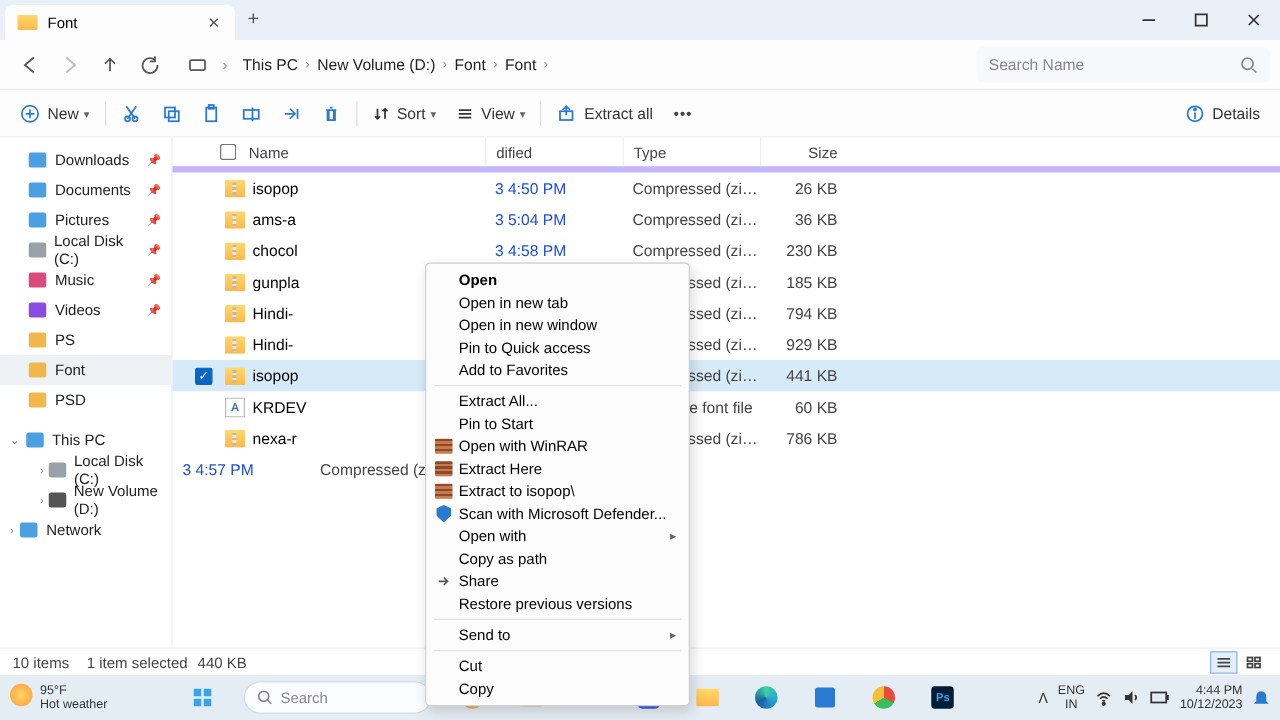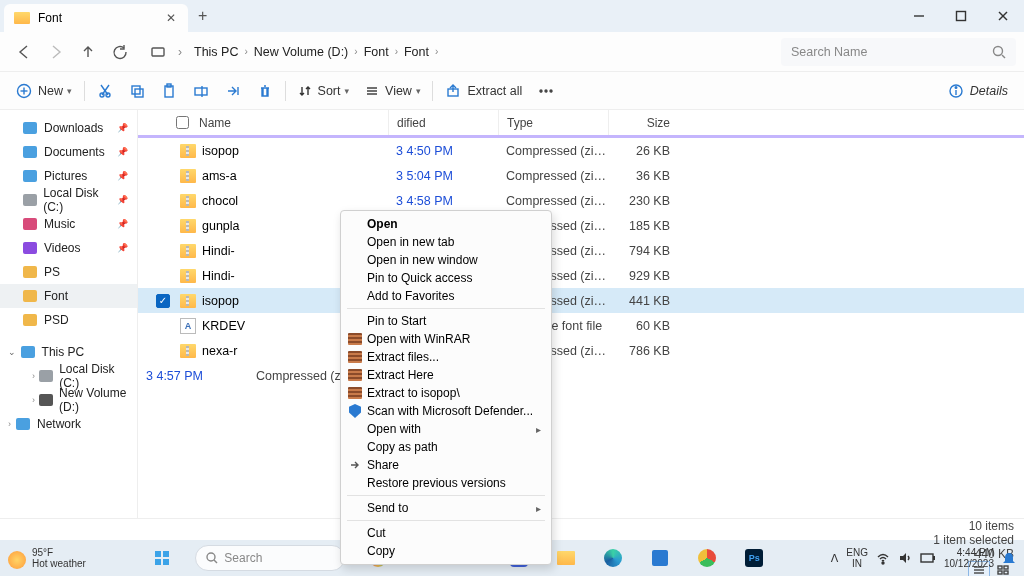--- a/index.html
+++ b/index.html
@@ -23,34 +23,34 @@
   .crumbs .chev { color: #888; margin: 0 6px; font-size: 10px; }
   .search { width: 235px; height: 28px; background: #f7f8fa; border-radius: 4px; display: flex; align-items: center; padding: 0 10px; color: #888; margin-left: 8px; }
   .search .ph { flex: 1; font-size: 12.5px; }
 
   
   .toolbar { height: 38px; display: flex; align-items: center; padding: 0 8px; border-bottom: 1px solid #eee; background: #fdfdfd; }
   .tbtn { display: flex; align-items: center; height: 28px; padding: 0 8px; color: #333; font-size: 12.5px; }
   .tbtn svg, .ticon svg { display:block; }
   .ticon { width: 32px; height: 28px; display:flex; align-items:center; justify-content:center; }
   .tsep { width: 1px; height: 20px; background: #ddd; margin: 0 4px; }
-  .tright { margin-left: auto; display: flex; align-items: center; font-style: italic; }
+  .tright { margin-left: auto; display: flex; align-items: center; }
 
   
   .main { display: flex; height: calc(100% - 32px - 40px - 38px - 22px - 36px); }
   .side { width: 138px; border-right: 1px solid #eee; padding: 6px 0; overflow: hidden; }
   .snode { display: flex; align-items: center; height: 24px; padding: 0 8px 0 22px; font-size: 12px; color: #222; }
   .snode .sic { width: 16px; height: 14px; margin-right: 6px; display:flex; align-items:center; justify-content:center; }
   .snode .pin { color: #777; margin-left: auto; font-size: 9px; }
   .snode.sel { background: #eef1f3; }
   .sgrp { margin-top: 8px; }
   .sroot { padding-left: 8px; }
 
   .files { flex: 1; position: relative; }
-  .cols { display: flex; height: 28px; border-bottom: 3px solid #c4b5fd; align-items: center; color: #444; font-size: 12px; }
+  .cols { display: flex; height: 28px; border-bottom: 5px solid #c4b5fd; align-items: center; color: #444; font-size: 12px; }
   .col-name { width: 250px; padding-left: 38px; display:flex; align-items:center; }
   .col-date { width: 110px; border-left: 1px solid #eee; padding-left: 8px; height:100%; display:flex; align-items:center;}
   .col-type { width: 110px; border-left: 1px solid #eee; padding-left: 8px; height:100%; display:flex; align-items:center;}
   .col-size { width: 70px;  border-left: 1px solid #eee; padding-right: 8px; text-align: right; height:100%; display:flex; align-items:center; justify-content:flex-end;}
 
   .row { display: flex; height: 25px; align-items: center; font-size: 12.5px; }
   .row .rname { width: 250px; padding-left: 18px; display: flex; align-items: center; overflow:hidden; white-space:nowrap; }
   .row .rdate { width: 110px; padding-left: 8px; color: #1d4ed8; white-space:nowrap; }
   .row .rtype { width: 110px; padding-left: 8px; color: #444; white-space:nowrap; overflow:hidden; text-overflow:ellipsis; }
   .row .rsize { width: 70px;  padding-right: 8px; color: #444; text-align: right; }
@@ -63,28 +63,28 @@
 
   
   .ctx { position: absolute; top: 100px; left: 202px; width: 212px; background: #fcfcfc; border: 1px solid #d0d0d0; border-radius: 4px; box-shadow: 2px 4px 10px rgba(0,0,0,0.15); z-index: 50; padding: 4px 0; }
   .ci { display: flex; align-items: center; height: 18px; padding: 0 12px 0 26px; font-size: 12px; position: relative; }
   .ci .arrow { position:absolute; right:10px; color:#666; font-size:10px; }
   .ci .cicon { position:absolute; left:6px; width:16px; height:16px; display:flex; align-items:center; justify-content:center; }
   .csep { height: 1px; background: #e2e2e2; margin: 3px 6px; }
   .ci b { font-weight: 600; }
 
   
-  .status { height: 22px; border-top: 1px solid #eee; display: flex; align-items: flex-end; padding: 0 10px; font-size: 12px; color: #444; flex-direction: column; }
+  .status { height: 22px; border-top: 1px solid #eee; display: flex; align-items: center; padding: 0 10px; font-size: 12px; color: #444; }
   .status .vbtn { margin-left: auto; display:flex; gap:2px; }
   .status .vbtn div { width:22px; height:18px; display:flex; align-items:center; justify-content:center; border:1px solid transparent; }
   .status .vbtn div.act { border-color:#8cb7e6; background:#e6f0fa; }
 
   
   .taskbar { height: 36px; background: #e5edf4; display: flex; align-items: center; padding: 0 8px; }
-  .weather { display: flex; align-items: flex-end; gap: 6px; font-size: 10px; line-height: 1.1; color: #333; }
+  .weather { display: flex; align-items: flex-start; gap: 6px; font-size: 10px; line-height: 1.1; color: #333; }
   .weather .sun { width:18px; height:18px; border-radius:50%; background: radial-gradient(circle,#ffd466,#ff9b3b); }
   .tcenter { margin-left: auto; margin-right: auto; display: flex; align-items: center; gap: 19px; }
   .tsearch { width: 150px; height: 26px; background: #fbfcfd; border: 1px solid #d5dbe2; border-radius: 14px; display: flex; align-items: center; padding: 0 10px; color: #888; font-size: 12px; }
   .ticon2 { width: 28px; height: 28px; display:flex; align-items:center; justify-content:center; border-radius:4px; }
   .tright2 { display: flex; align-items: center; gap: 8px; font-size: 10px; color: #333; }
   .clock { text-align: right; line-height: 1.1; }
 
   svg { stroke: currentColor; fill: none; stroke-width: 1.4; }
 </style>
 </head>
@@ -464,27 +464,25 @@
 
     <div class="ctx" id="ctx">
         <div class="ci">
           <b>Open</b>
         </div>
         <div class="ci">Open in new tab</div>
         <div class="ci">Open in new window</div>
         <div class="ci">Pin to Quick access</div>
         <div class="ci">Add to Favorites</div>
         <div class="csep"></div>
+        <div class="ci">Extract All...</div>
         <div class="ci">Pin to Start</div>
         <div class="ci"><span class="cicon">
             <span style="width:14px;height:12px;background:repeating-linear-gradient(#8b4b2a 0 2px,#c97b4a 2px 4px);display:block;border-radius:1px"></span>
           </span>Open with WinRAR</div>
-        <div class="ci"><span class="cicon">
-            <span style="width:14px;height:12px;background:repeating-linear-gradient(#8b4b2a 0 2px,#c97b4a 2px 4px);display:block;border-radius:1px"></span>
-          </span>Extract files...</div>
         <div class="ci"><span class="cicon">
             <span style="width:14px;height:12px;background:repeating-linear-gradient(#8b4b2a 0 2px,#c97b4a 2px 4px);display:block;border-radius:1px"></span>
           </span>Extract Here</div>
         <div class="ci"><span class="cicon">
             <span style="width:14px;height:12px;background:repeating-linear-gradient(#8b4b2a 0 2px,#c97b4a 2px 4px);display:block;border-radius:1px"></span>
           </span>Extract to isopop\</div>
         <div class="ci"><span class="cicon">
             <span style="width:12px;height:14px;background:#2a7ad1;clip-path:polygon(50% 0,100% 20%,100% 60%,50% 100%,0 60%,0 20%);display:block"></span>
           </span>Scan with Microsoft Defender...</div>
         <div class="ci">Open with<span class="arrow">▸</span></div>

